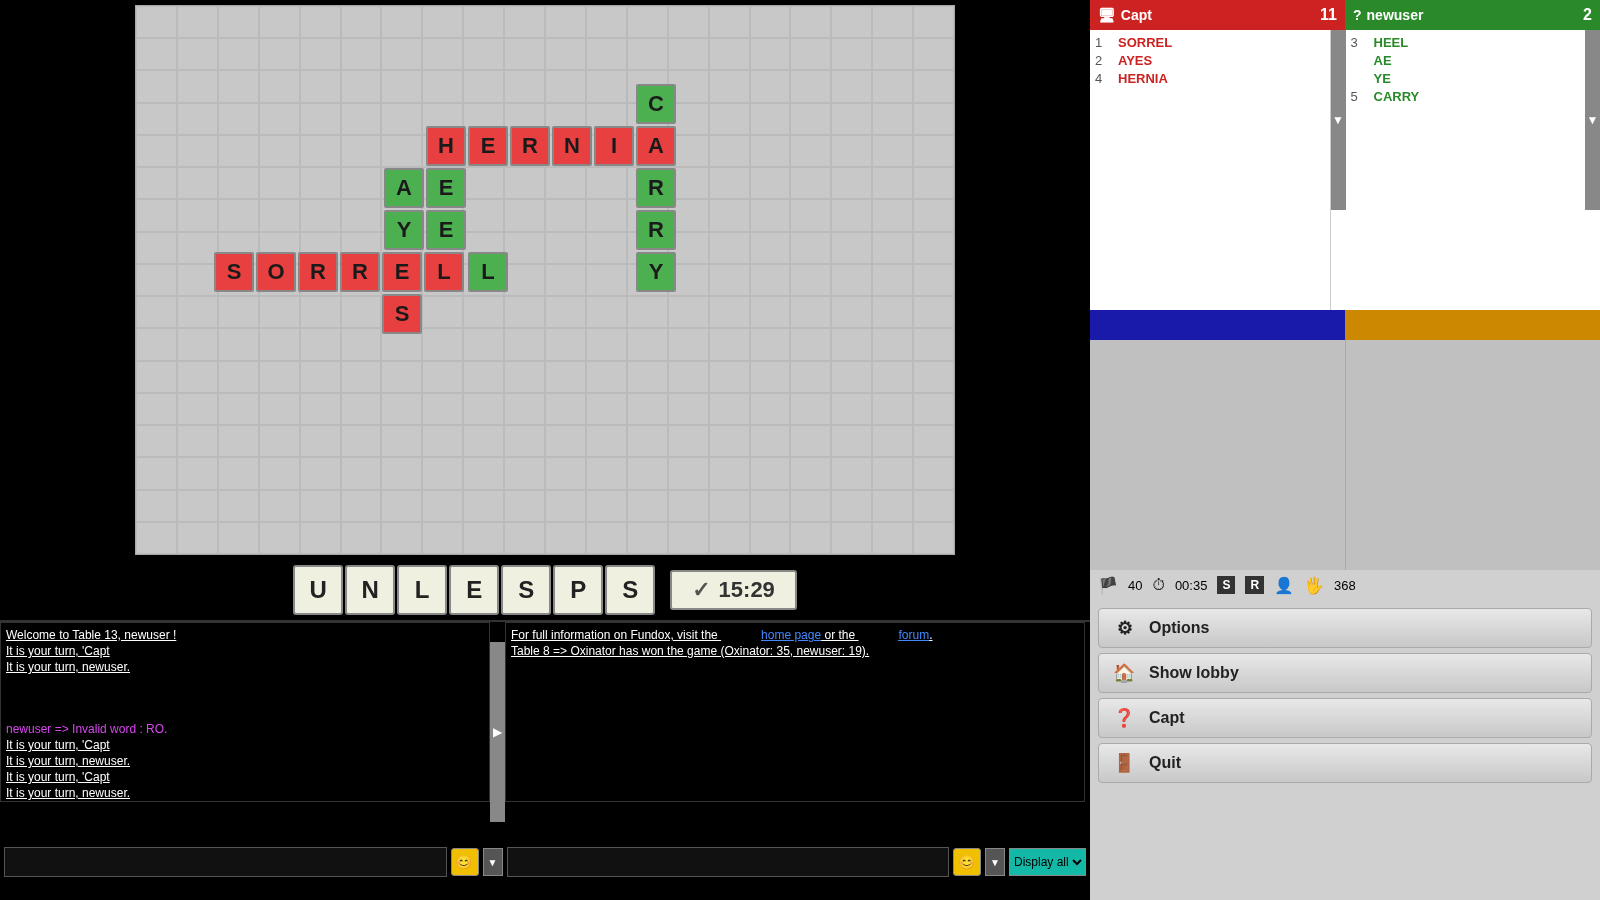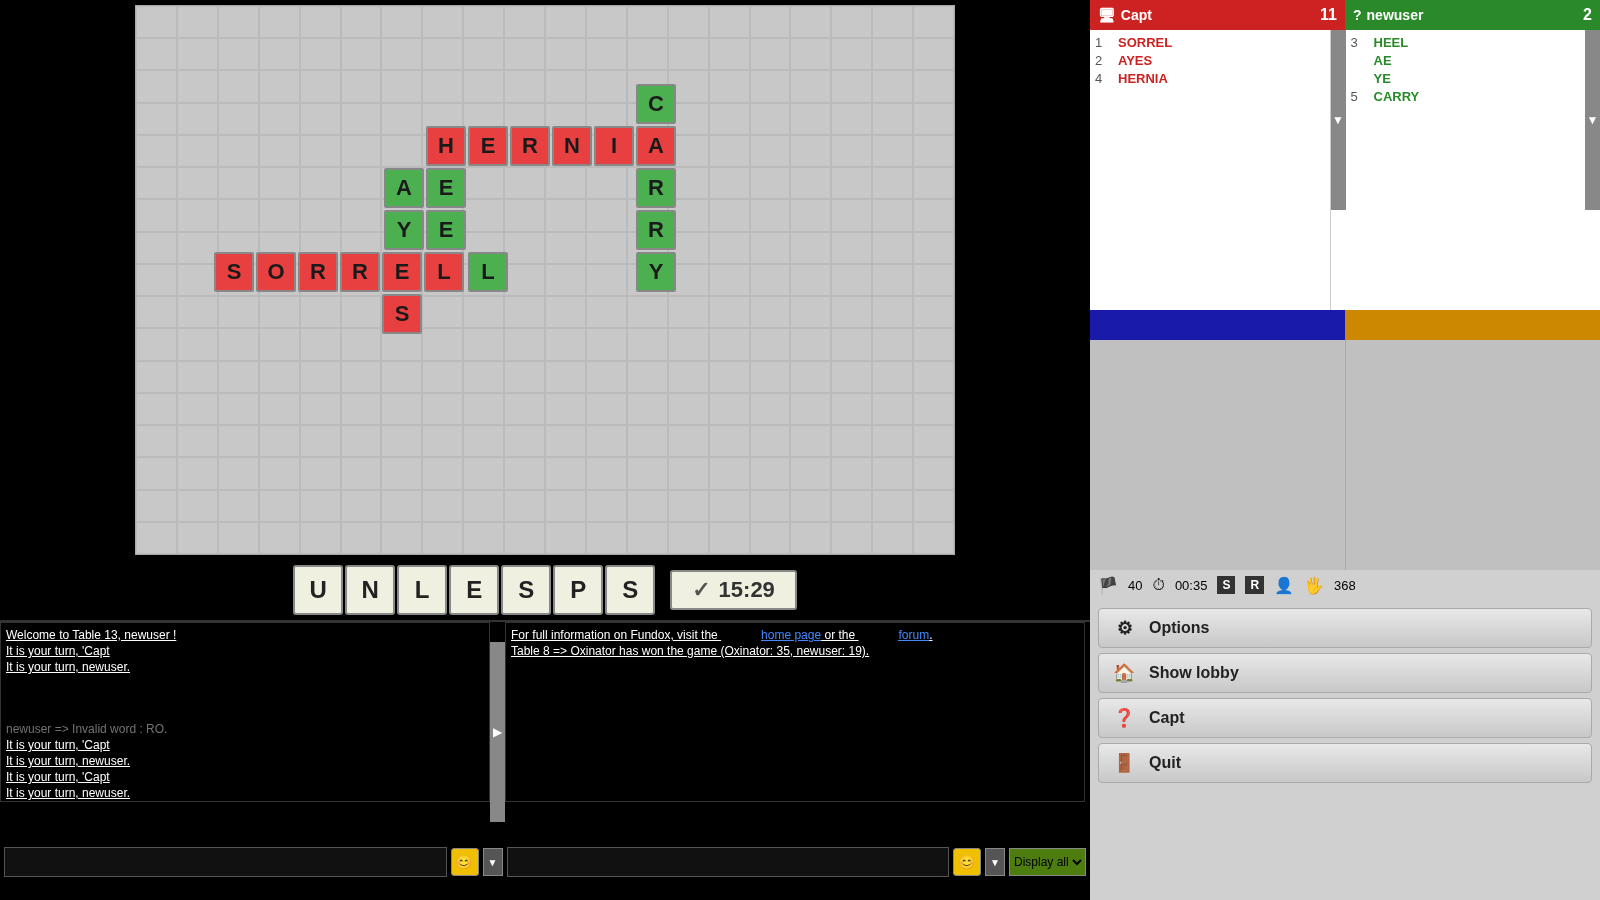--- a/index.html
+++ b/index.html
@@ -136,21 +136,21 @@
       background: #000;
       border: 1px solid #333;
       overflow-y: auto;
       padding: 5px;
       font-size: 12px;
       color: #00cc00;
     }
 
     .chat-msg { margin-bottom: 2px; }
     .chat-msg.white { color: #fff; text-decoration: underline; }
-    .chat-msg.red { color: #737373; margin-top: 48px; }
+    .chat-msg.red { color: #d946ef; margin-top: 48px; }
 
     .chat-link { color: #4488ff; text-decoration: underline; cursor: pointer; padding-left: 40px; }
 
     #input-area {
       width: 1090px;
       height: 40px;
       background: #000;
       display: flex;
       gap: 4px;
       align-items: center;
@@ -188,21 +188,21 @@
       cursor: pointer;
       display: flex;
       align-items: center;
       justify-content: center;
       color: #fff;
       font-size: 10px;
     }
 
     .display-select {
       height: 28px;
-      background: #4d7c0f;
+      background: #14b8a6;
       border: 1px solid #888;
       font-size: 12px;
       cursor: pointer;
     }
 
     #chat-divider {
       width: 1090px;
       height: 2px;
       background: #333;
     }

